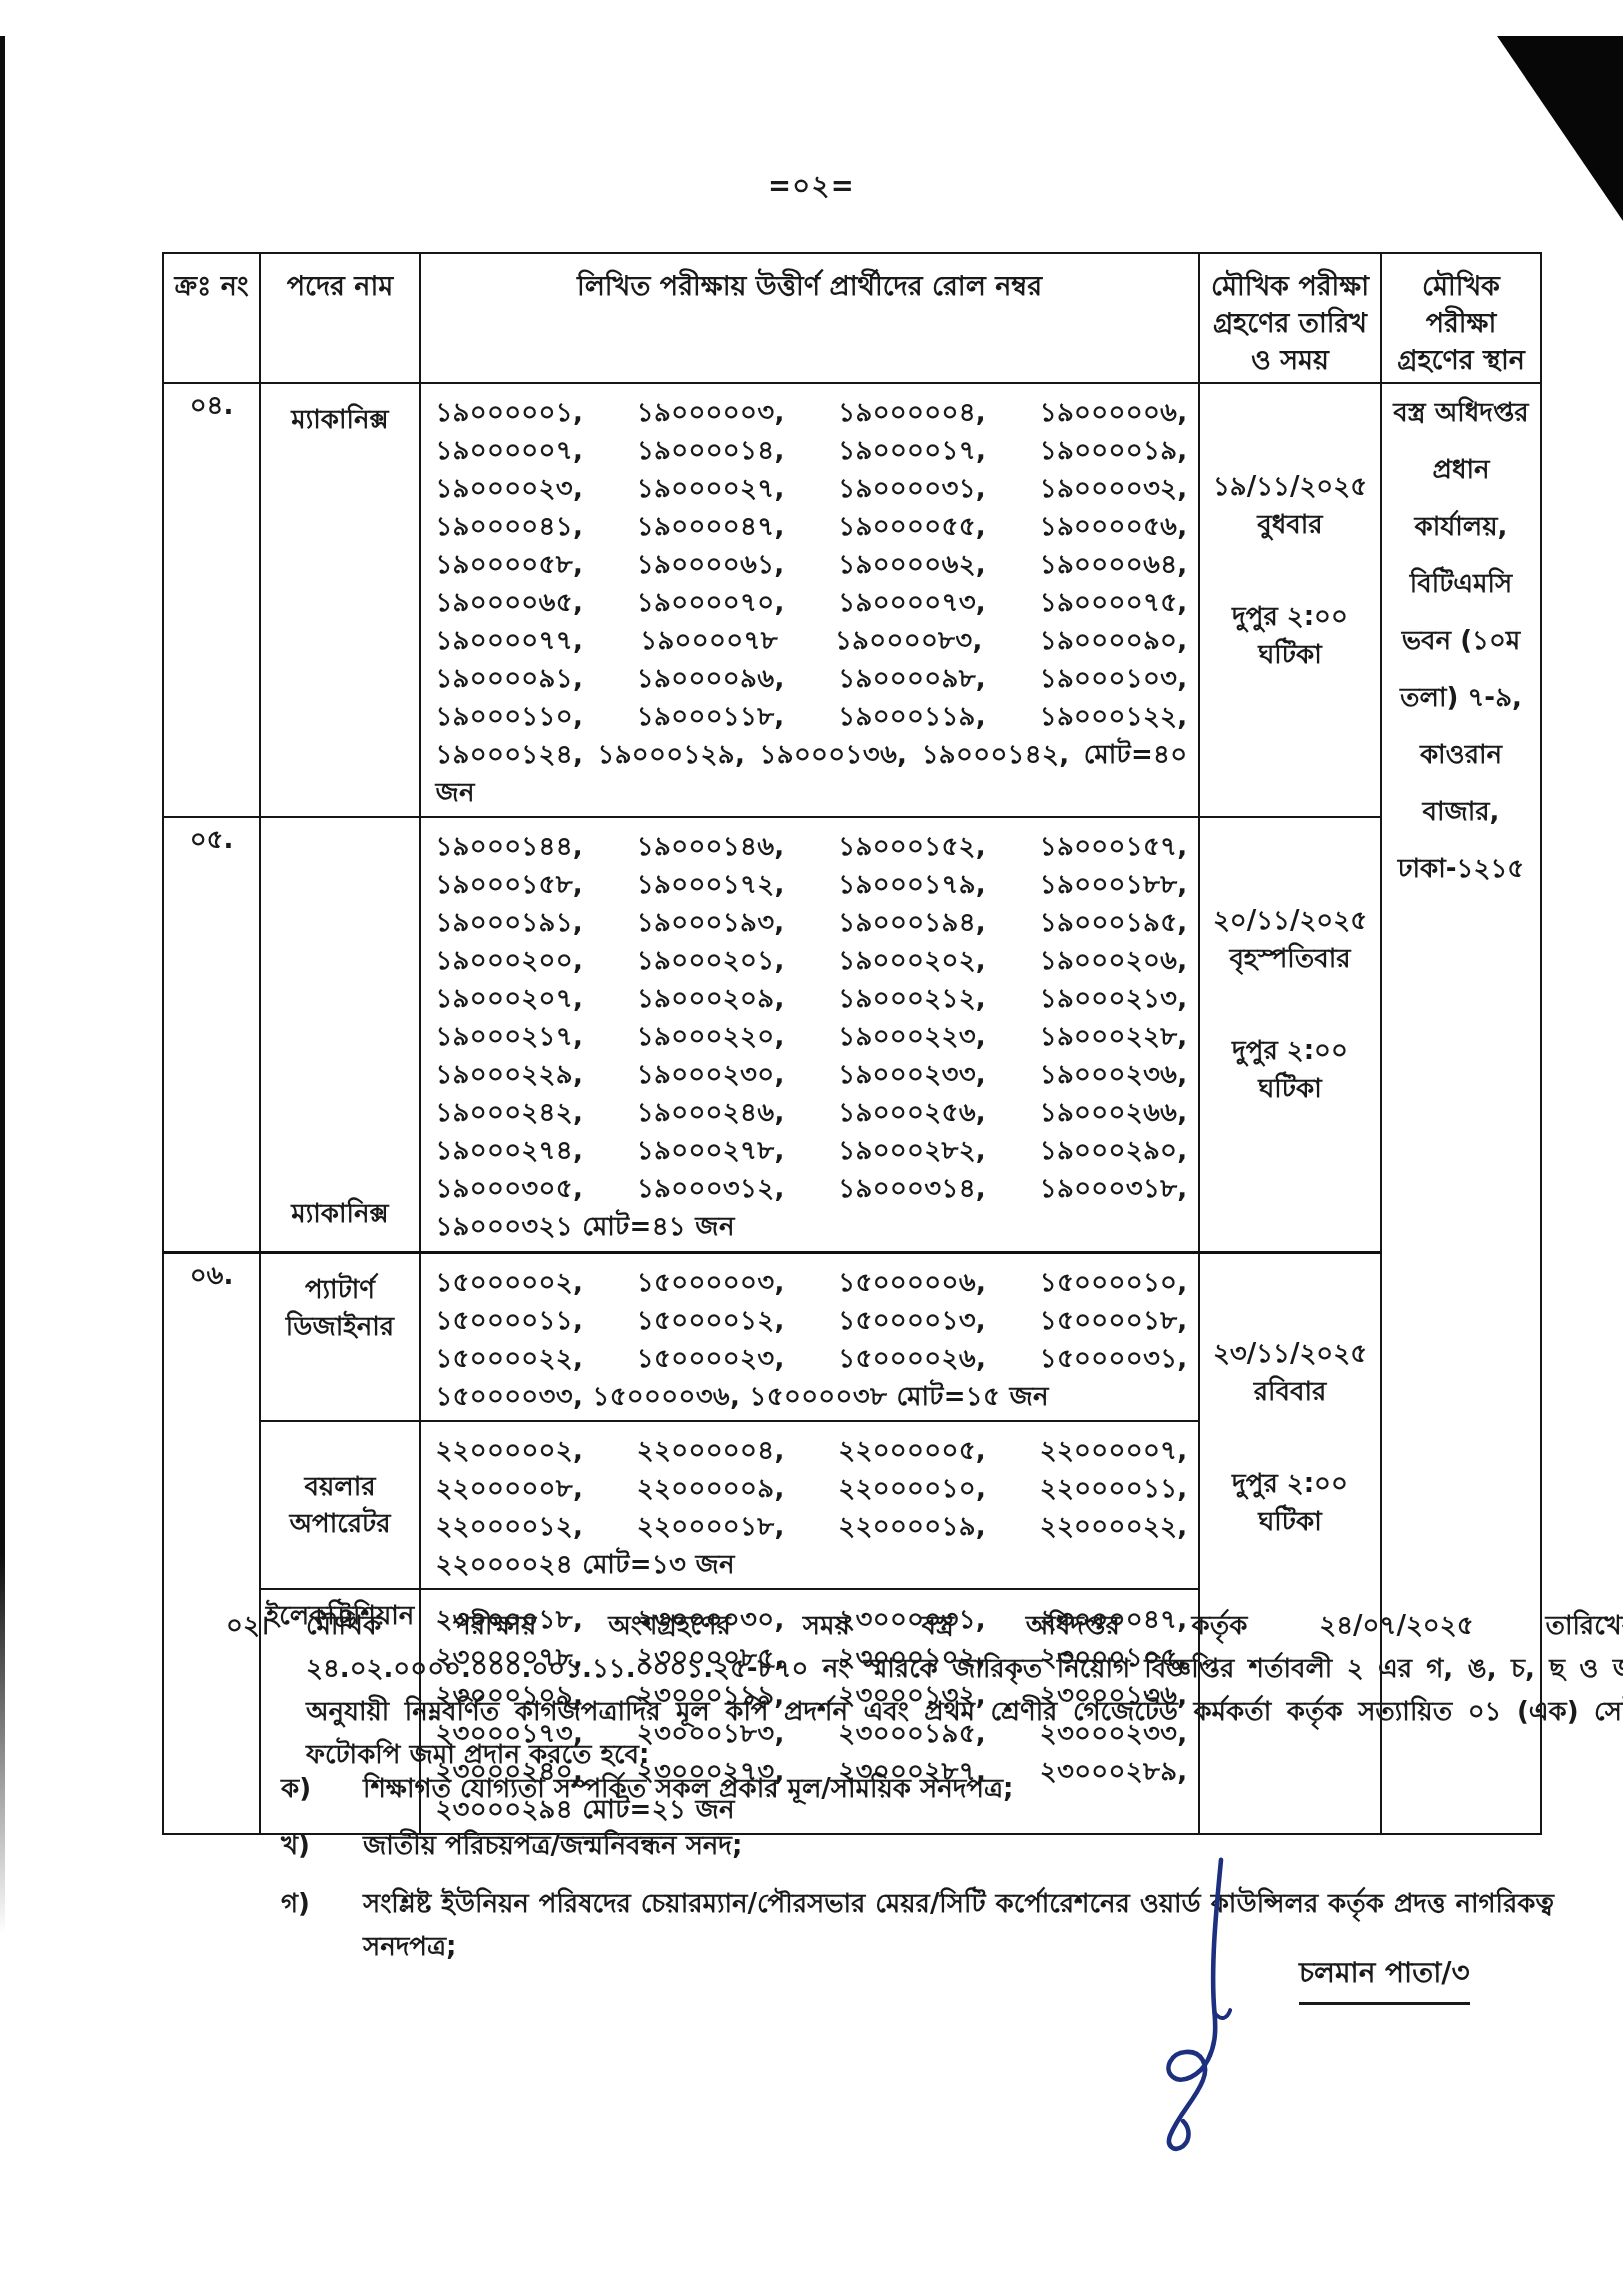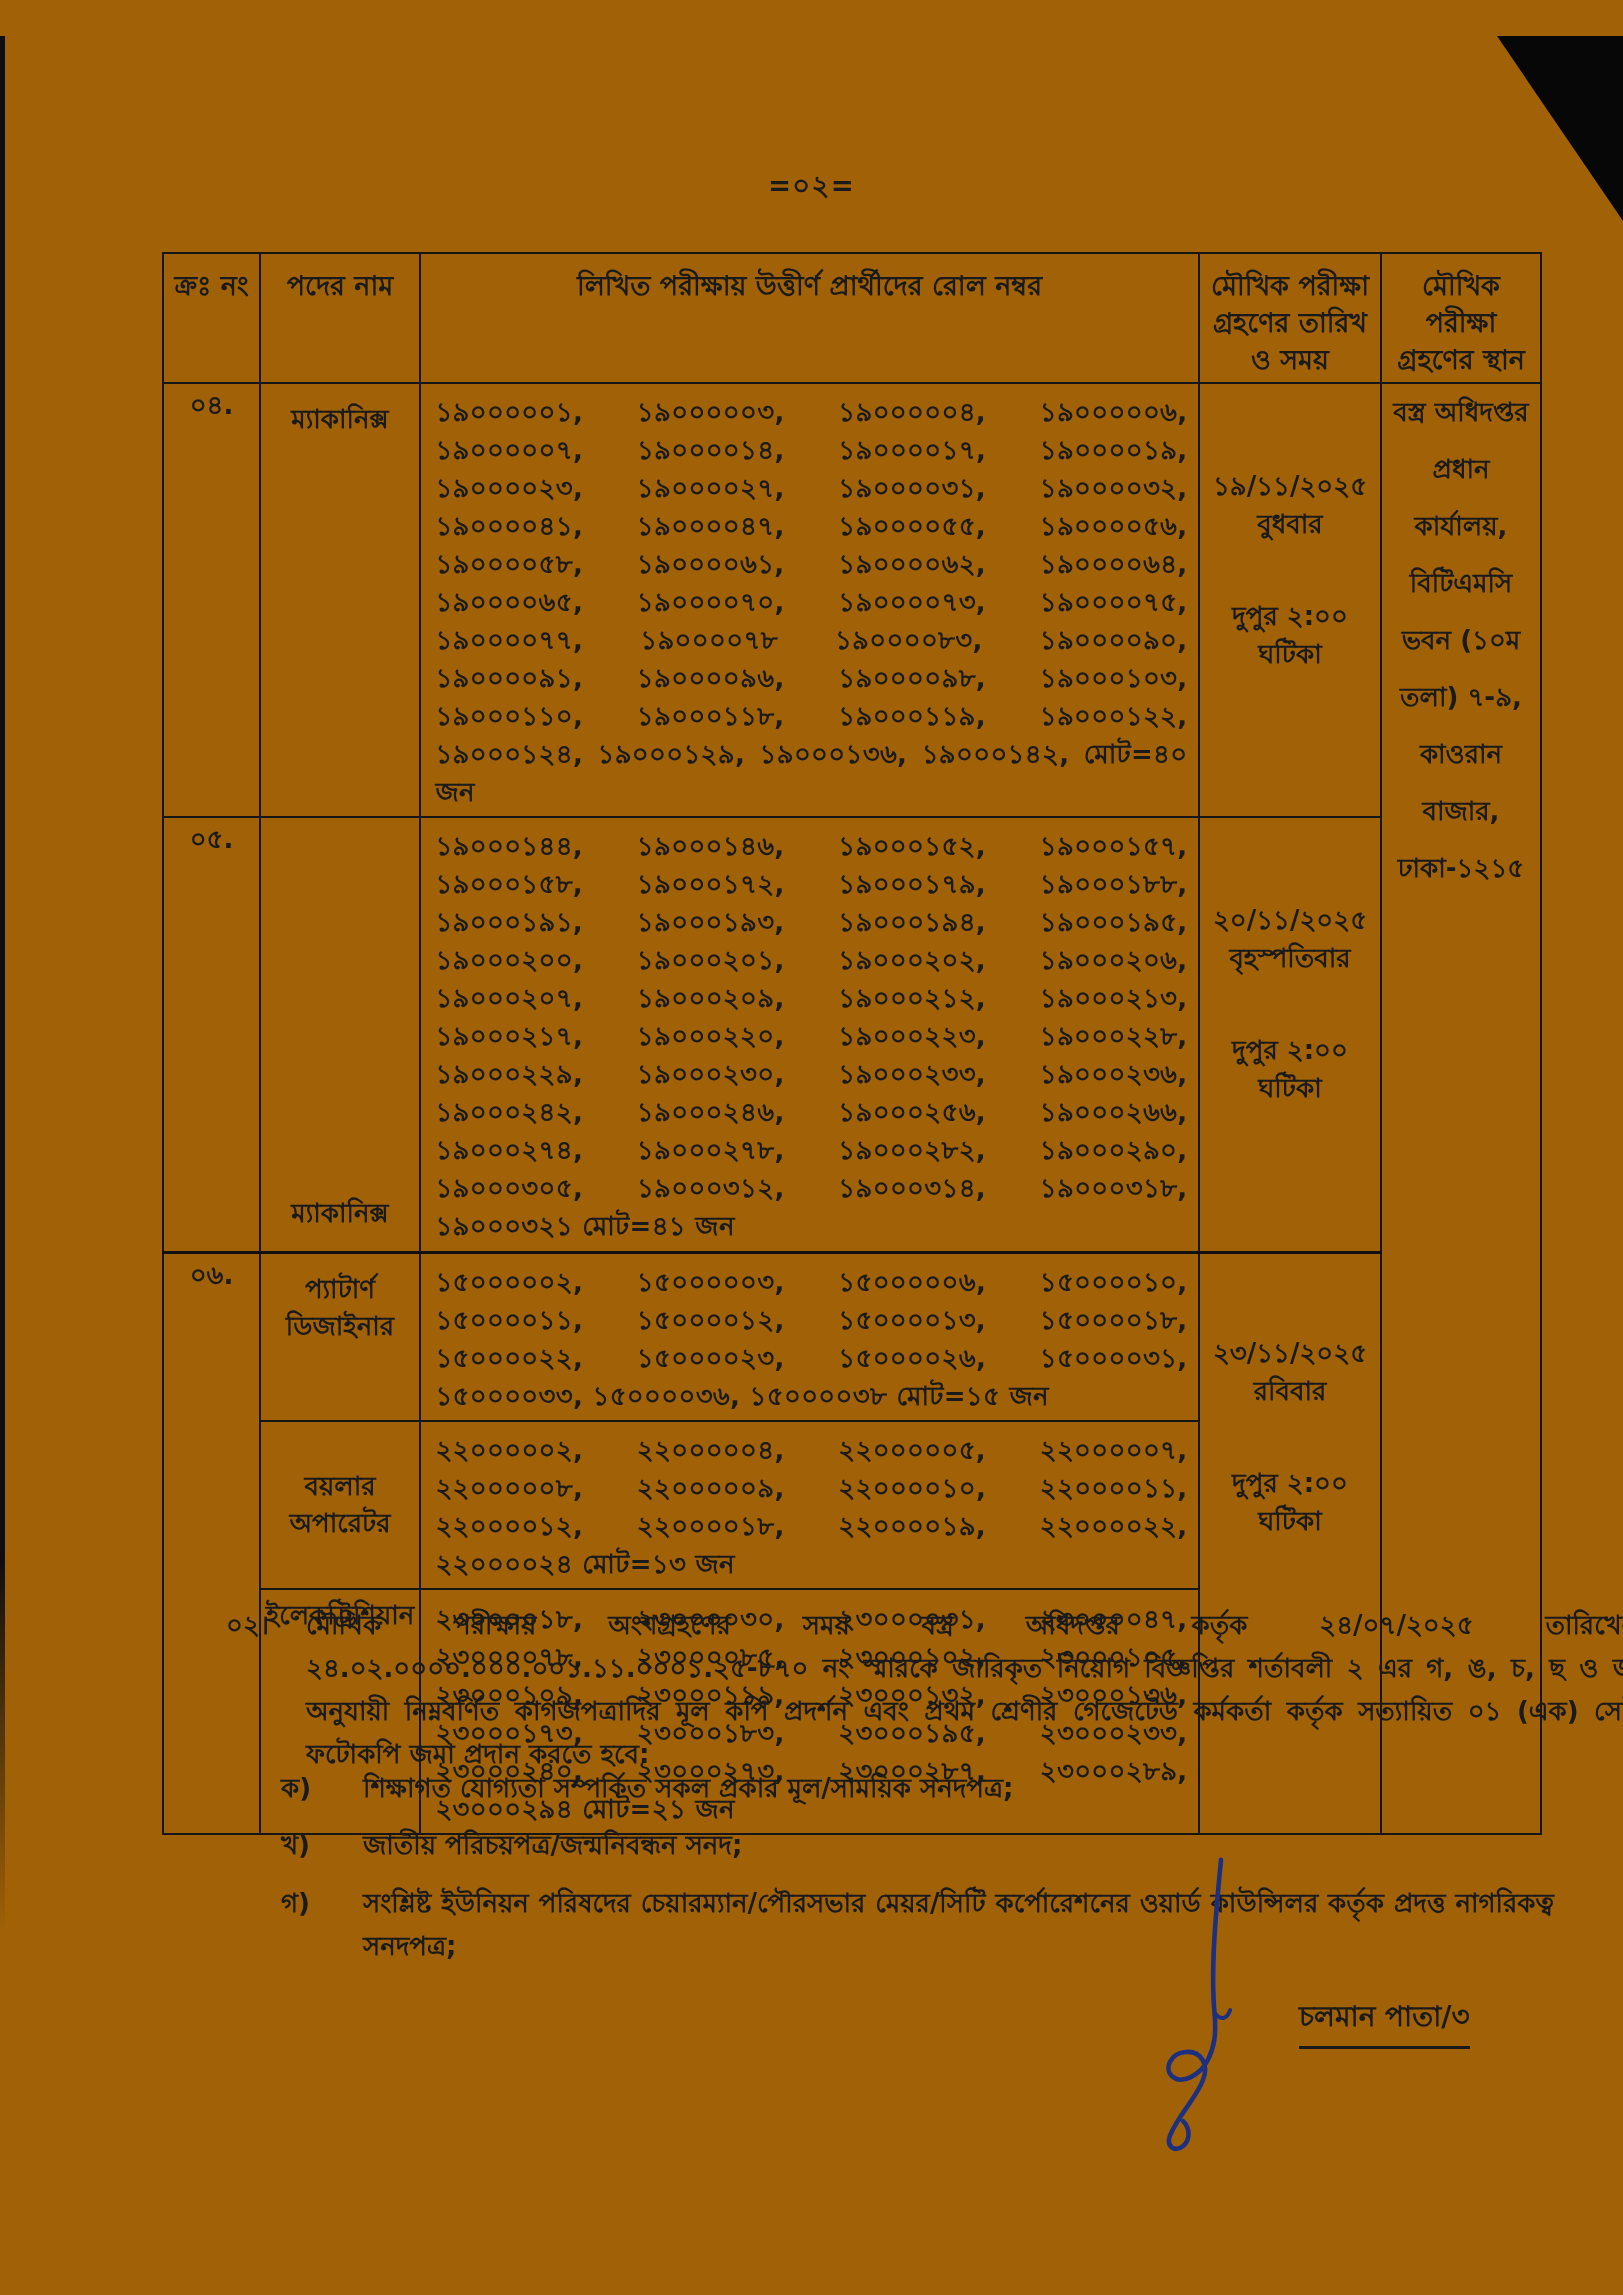--- a/index.html
+++ b/index.html
@@ -1,19 +1,19 @@
 <!DOCTYPE html>
 <html style="font-size:10.5px"><head>
 <meta charset="utf-8">
 <style>
   html,body{margin:0;padding:0;background:#e8e8e8;}
   .page{
     position:relative;
     width:1623px;height:2295px;
-    background:#a16207;
+    background:#ffffff;
     overflow:hidden;
     font-family:"DejaVu Sans", sans-serif;
     color:#1a1a1a;
   }
   
   .edge-strip-left{
     position:absolute;left:0;top:36px;width:4.6px;height:1898px;
     background:linear-gradient(to bottom,#0d0d0d 0%,#0d0d0d 80%,rgba(13,13,13,0) 100%);
   }
   .corner-triangle{
@@ -88,21 +88,21 @@
     font-size:26px;line-height:43px;font-weight:700;
     text-align:justify;
     padding-left:82px;text-indent:-82px;
     margin-bottom:14.4px;
   }
   .item .ilabel{display:inline-block;width:82px;text-indent:0;}
   .signature{
     position:absolute;left:1106px;top:1857px;width:183px;height:301px;
   }
   .footer-note{
-    position:absolute;left:1299px;top:1995px;
+    position:absolute;left:1299px;top:1951px;
     font-size:28px;font-weight:700;
     border-bottom:3.3px solid #1a1a1a;padding-bottom:3.9px;
   }
 </style>
 </head>
 <body>
 
 <div class="page">
 
   <div class="edge-strip-left"></div>

